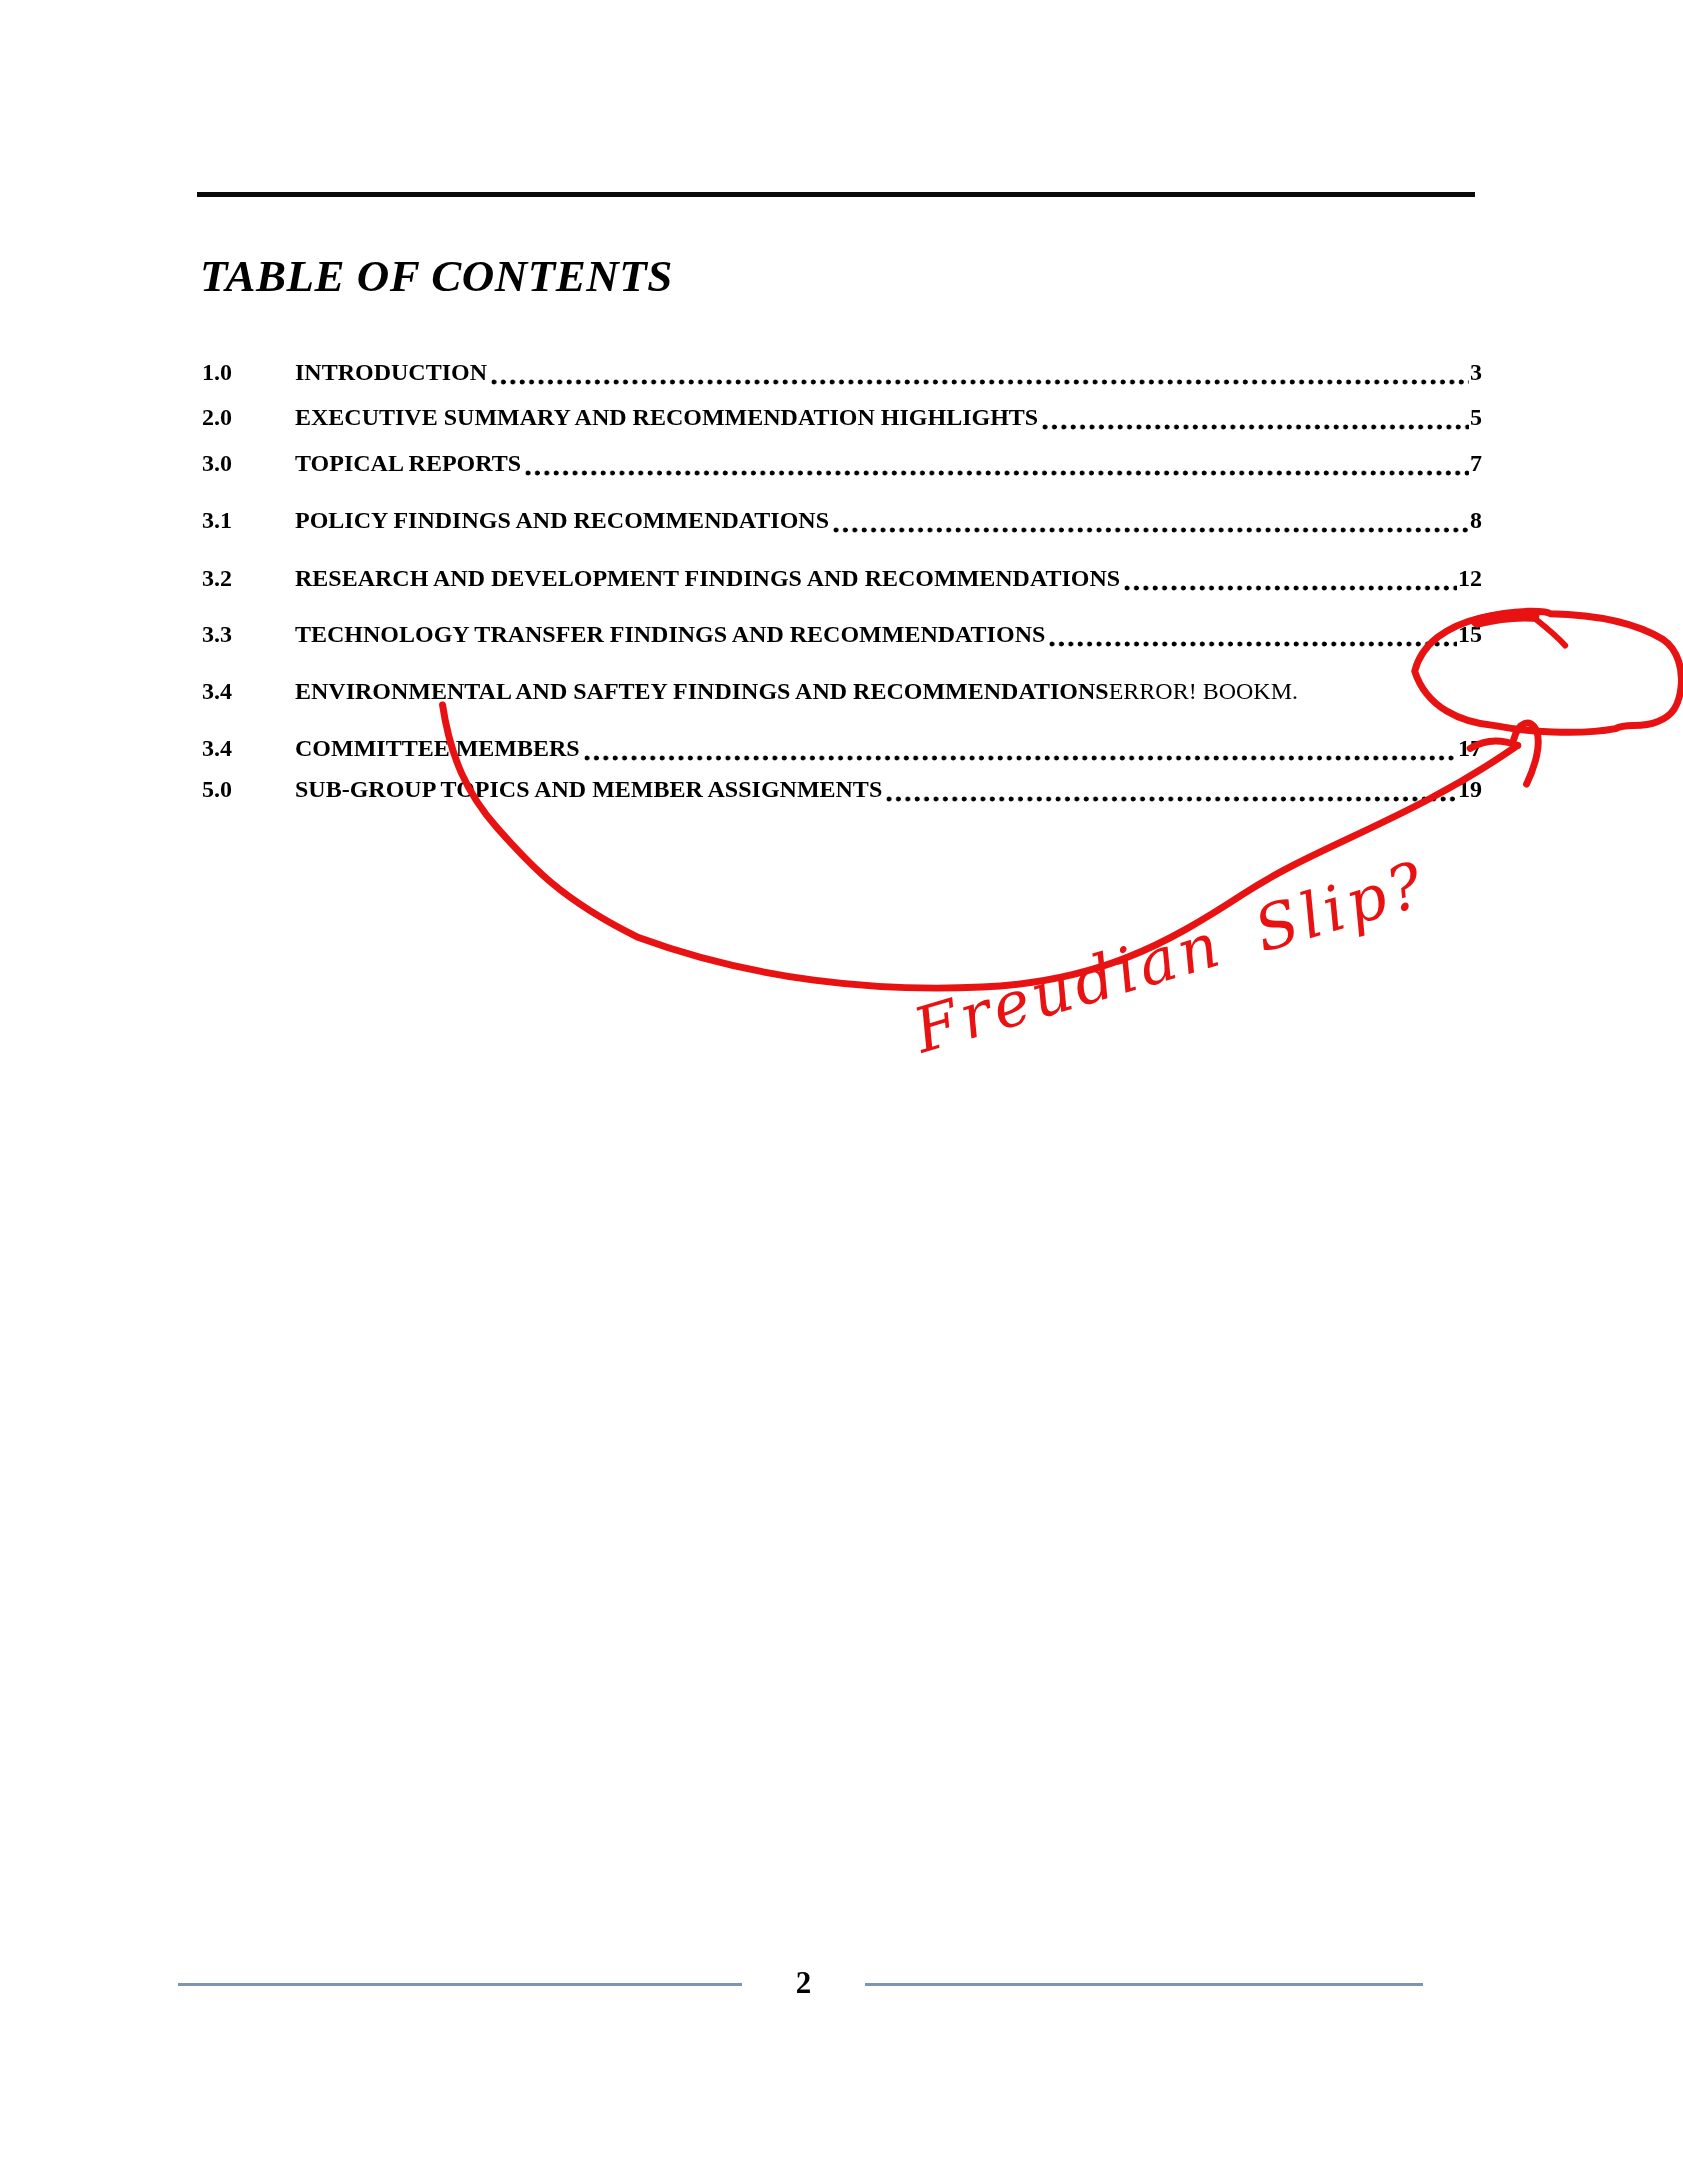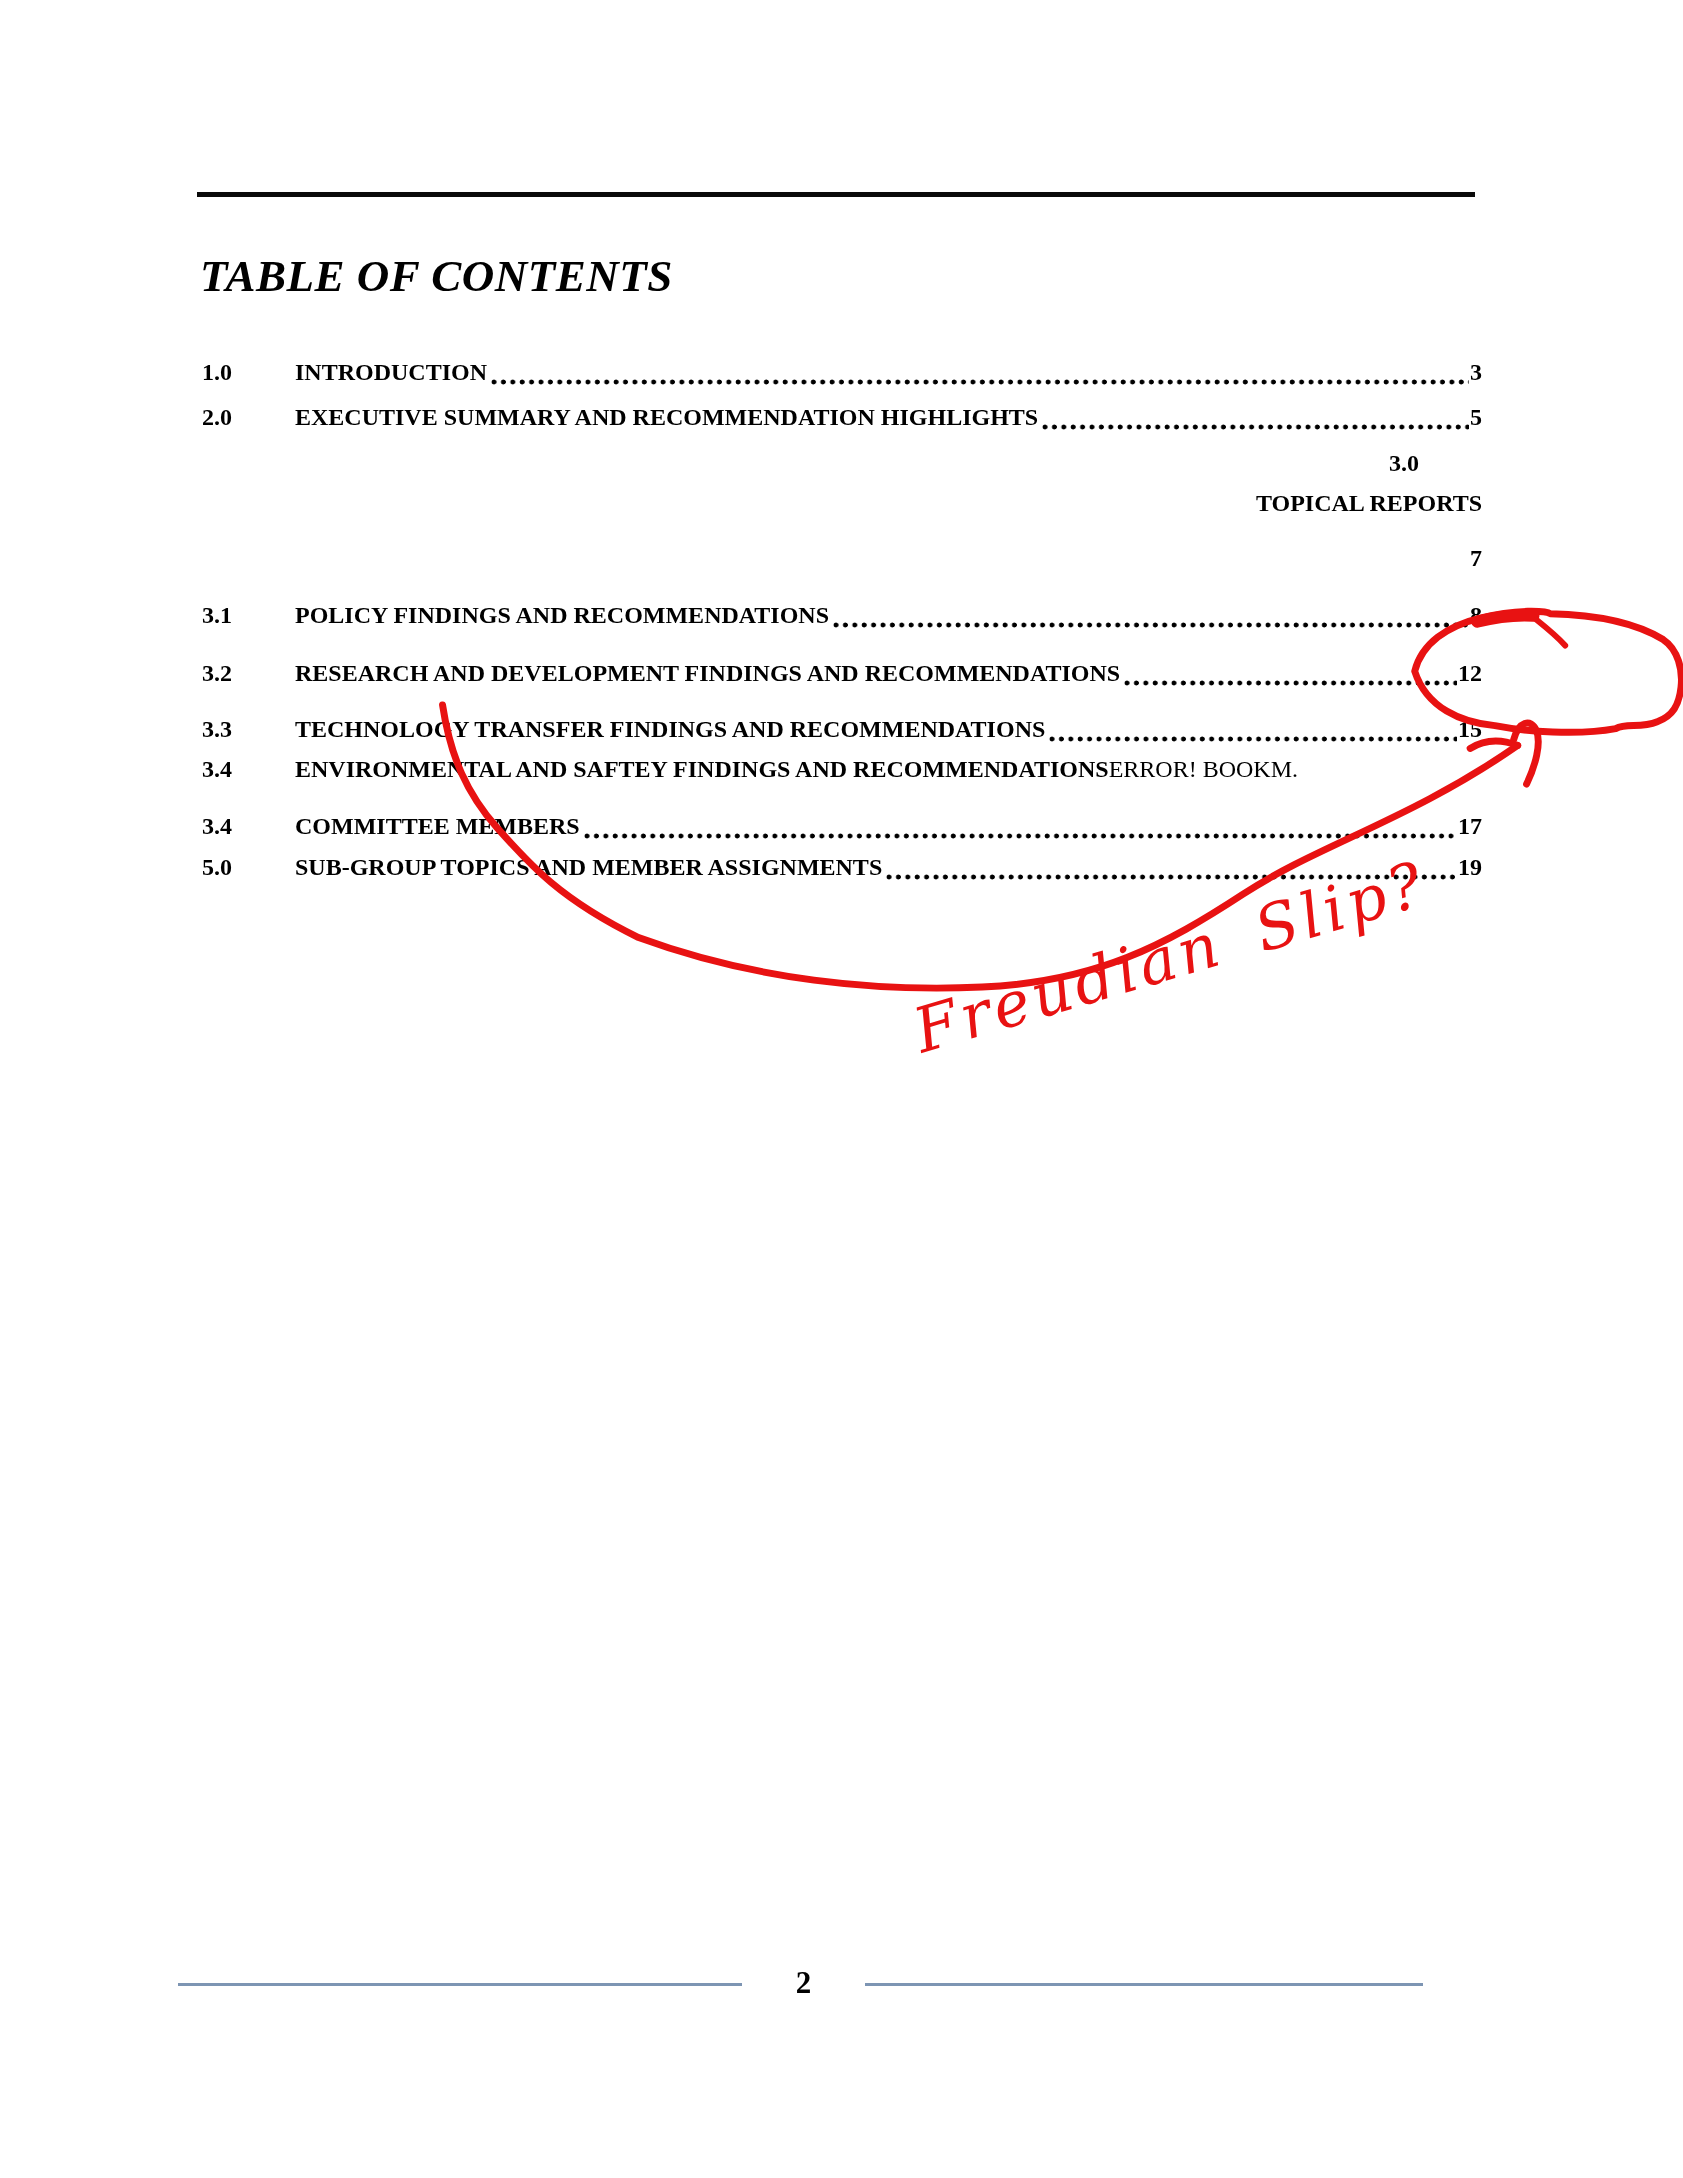--- a/index.html
+++ b/index.html
@@ -41,24 +41,24 @@
   .toc-row {
     display: flex;
     align-items: flex-end;
     line-height: 40px;
     font-size: 24px;
     font-weight: bold;
     white-space: nowrap;
   }
   .toc-row:nth-child(1) { margin-bottom: 5px; }
   .toc-row:nth-child(2) { margin-bottom: 6px; }
-  .toc-row:nth-child(3) { margin-bottom: 17px; flex-direction: column; }
+  .toc-row:nth-child(3) { margin-bottom: 17px; }
   .toc-row:nth-child(4) { margin-bottom: 18px; }
   .toc-row:nth-child(5) { margin-bottom: 16px; margin-top: 16px; }
-  .toc-row:nth-child(6) { }
+  .toc-row:nth-child(6) { margin-bottom: 17px; }
   .toc-row:nth-child(7) { margin-bottom: 17px; }
   .toc-row:nth-child(8) { margin-bottom: 1px; }
   .toc-num { width: 93px; flex: 0 0 auto; }
   .toc-title { flex: 0 0 auto; }
   .toc-dots {
     flex: 1 1 10px;
     align-self: flex-end;
     height: 10px;
     margin: 0 1px 5px 3px;
     background-image: radial-gradient(circle at 4px 5px, #000 2.1px, rgba(0,0,0,0) 2.8px);

